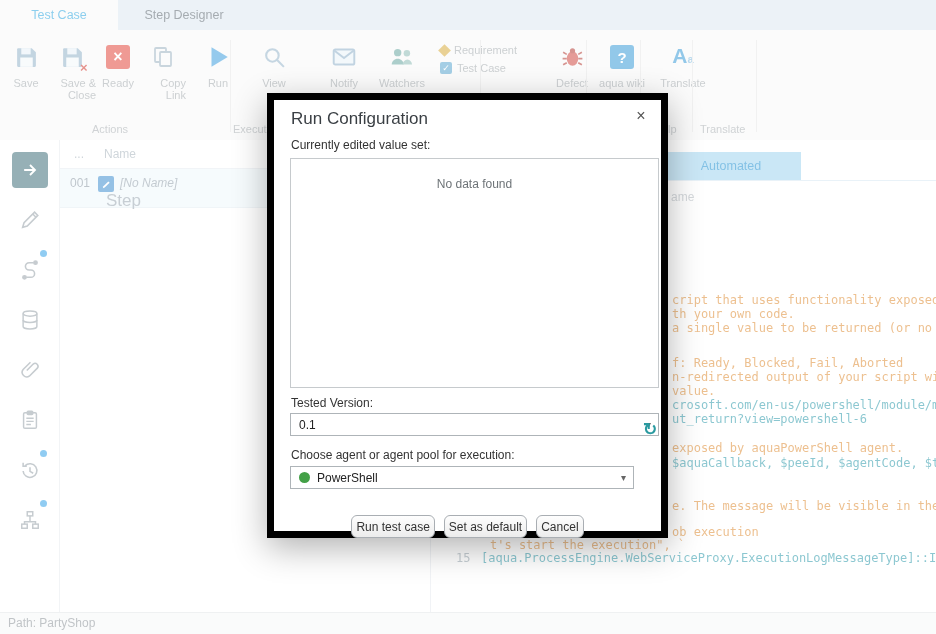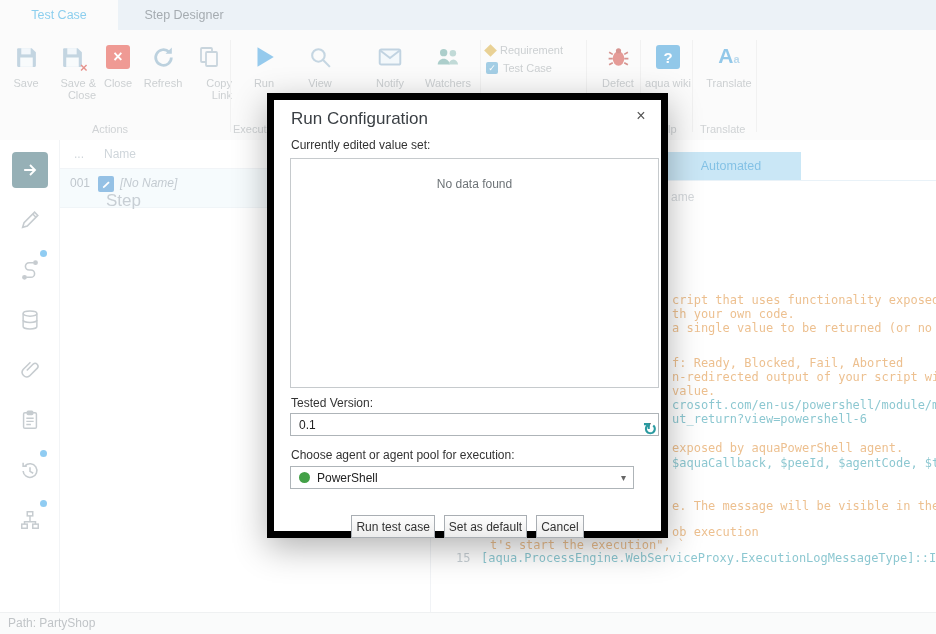--- a/index.html
+++ b/index.html
@@ -90,21 +90,21 @@
   .m-gh-cell2{flex:1;line-height:21px;padding-left:7px;}
   .m-nodata{text-align:center;margin-top:18px;color:#6d7377;}
   .m-dd{position:absolute;height:23px;border:1px solid #aeb4b8;background:#fff;display:flex;
         align-items:center;padding-left:8px;box-sizing:border-box;color:#222;}
   .m-dd .caret{position:absolute;right:7px;color:#666;font-size:10px;}
   .green-dot{width:11px;height:11px;border-radius:50%;background:#43a047;margin-right:7px;}
   .m-refresh{position:absolute;left:366px;top:320px;width:20px;height:20px;color:#2a9aa0;font-size:17px;
              font-weight:bold;text-align:center;line-height:20px;}
   .m-buttons{position:absolute;left:0;right:0;top:415px;display:flex;justify-content:center;gap:9px;}
   .m-buttons button{height:23px;padding:0 4px;font-size:12px;color:#333;
-                    background:linear-gradient(#fefefe,#ececec);border:1px solid #a9aeb3;border-radius:0;
+                    background:linear-gradient(#fefefe,#ececec);border:1px solid #a9aeb3;border-radius:6px;
                     font-family:"Liberation Sans",sans-serif;}
   svg{display:block;}
 </style>
 </head>
 <body>
 
 <div class="screen">
 
   <div class="tabstrip">
     <div class="tab active">Test Case</div>
@@ -131,30 +131,21 @@
               <rect x="6" y="12" width="12" height="9" fill="#f2f7fa"></rect>
             </svg>
           <span class="mini-x">×</span>
         </span>
         <span class="tb-label">Save &amp; Close</span>
       </div>
       <div class="tb-item" style="width:44px">
         <span class="tb-icon">
           <span class="close-sq">×</span>
         </span>
-        <span class="tb-label">Close</span>
-      </div>
-      <div class="tb-item" style="width:46px">
-        <span class="tb-icon">
-          <svg width="25" height="25" viewBox="0 0 24 24" fill="none">
-              <path d="M19.5 12a7.5 7.5 0 1 1-2.2-5.3" stroke="#85abc4" stroke-width="2.6"></path>
-              <path d="M20 2.5v6h-6z" fill="#85abc4"></path>
-            </svg>
-        </span>
-        <span class="tb-label">Refresh</span>
+        <span class="tb-label">Ready</span>
       </div>
       <div class="tb-item" style="width:46px">
         <span class="tb-icon">
           <svg width="24" height="24" viewBox="0 0 24 24" fill="none" stroke="#9db3c2" stroke-width="1.8">
               <rect x="4" y="3" width="11" height="14" rx="1"></rect>
               <rect x="9" y="7" width="11" height="14" rx="1" fill="#f7f8f8"></rect>
             </svg>
         </span>
         <span class="tb-label">Copy Link</span>
       </div>

